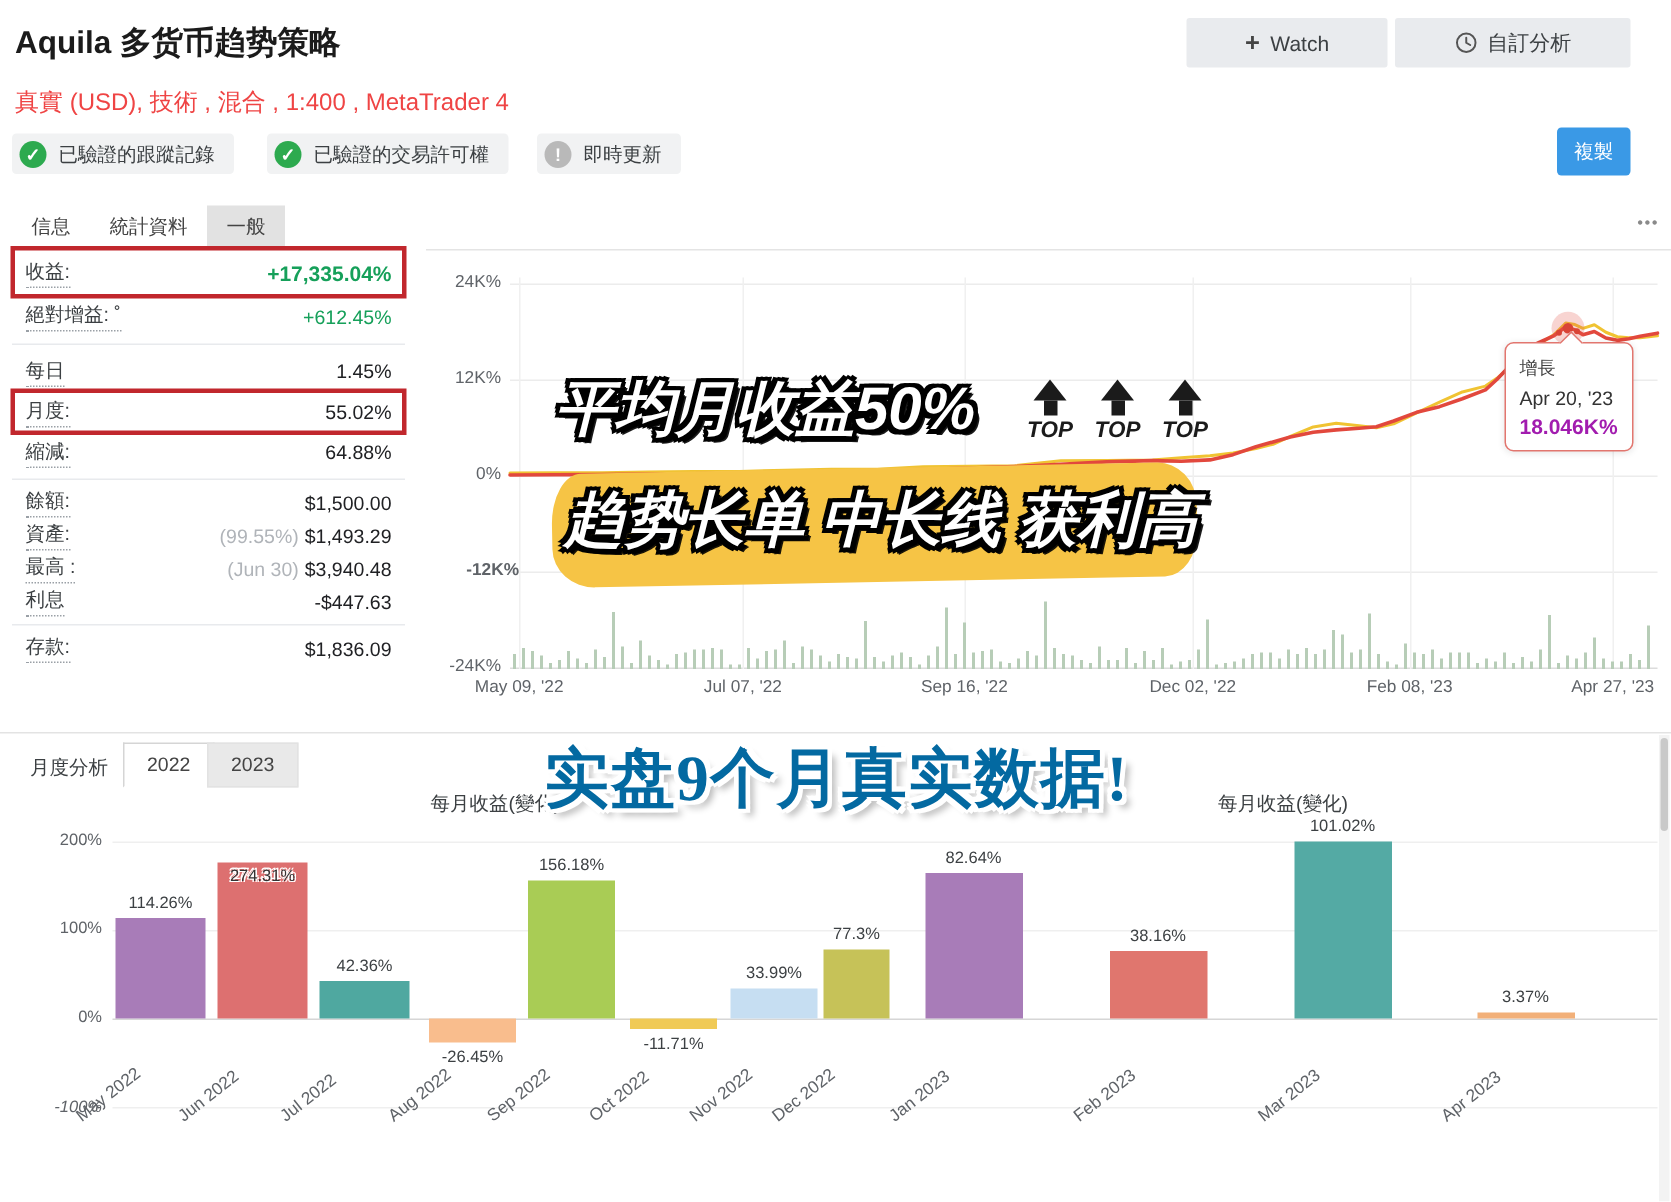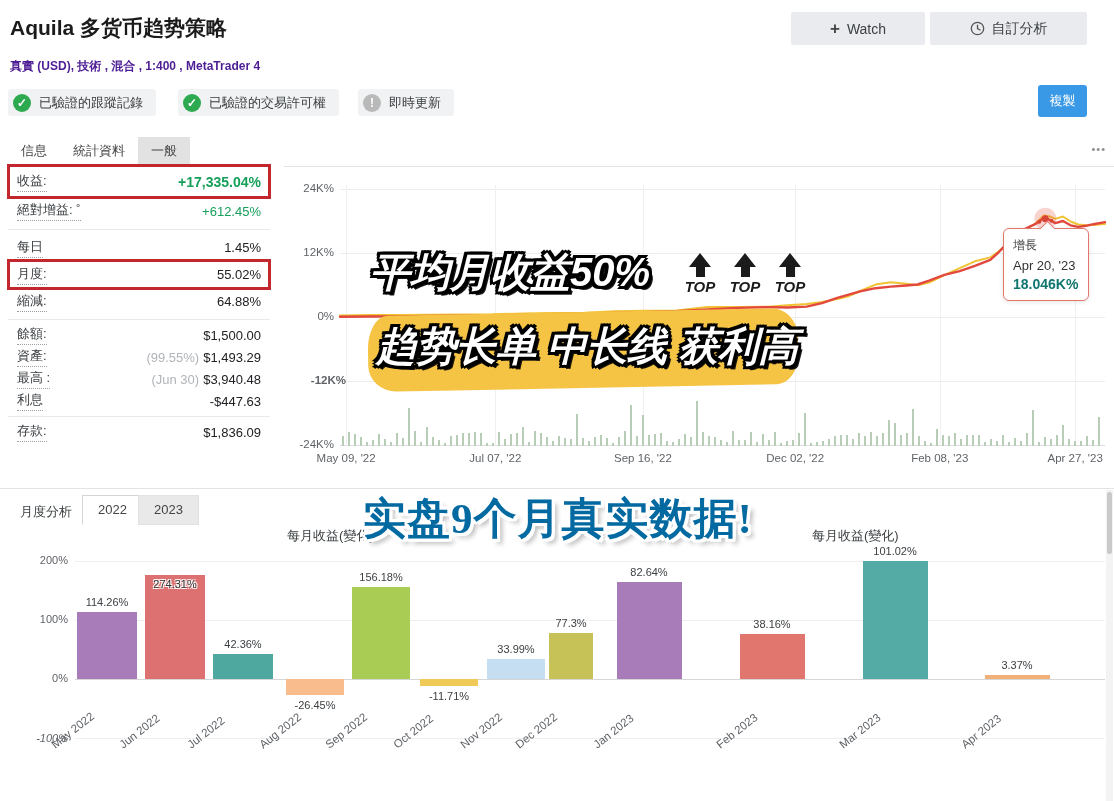--- a/index.html
+++ b/index.html
@@ -3,21 +3,21 @@
 <meta charset="utf-8">
 <style>
   * { margin:0; padding:0; box-sizing:border-box; }
   body { background:#fff; }
   #app { position:relative; width:1114px; height:801px; background:#fff;
          font-family:"Liberation Sans", sans-serif; overflow:hidden; color:#3c4043; }
   .abs { position:absolute; }
 
   
   .page-title { left:10px; top:14px; font-size:21px; font-weight:bold; color:#1b1b1b; }
-  .subtitle   { left:10px; top:58px; font-size:12px; color:#4c1d95;font-weight:bold; }
+  .subtitle   { left:10px; top:58px; font-size:16px; color:#ef4444; }
   .hbtn { display:flex; align-items:center; justify-content:center; gap:7px;
           background:#e9ebee; border:none; border-radius:2px; font-size:14px;
           color:#3c4043; cursor:pointer; font-family:inherit; }
   .plus-ic { font-size:17px; font-weight:bold; color:#444; line-height:1; }
   .copy-btn { left:1038px; top:85px; width:49px; height:32px; background:#3a99e6;
               color:#fff; font-size:13px; border:none; border-radius:3px; cursor:pointer; font-family:inherit; }
   .badge { position:absolute; top:89px; height:27px; background:#f1f2f3; border-radius:3px;
            display:flex; align-items:center; gap:8px; padding:0 13px 0 5px; font-size:13px; color:#3c4043; }
   .bicon { width:18px; height:18px; border-radius:50%; color:#fff; font-size:12px; line-height:18px;
            text-align:center; font-weight:bold; flex:0 0 18px; }
@@ -51,21 +51,21 @@
   .xlab  { position:absolute; width:92px; text-align:center; font-size:11.5px; color:#5f6368; }
   .vbar  { position:absolute; width:2px; background:#b7cdb7; }
   .tooltip { position:absolute; left:719px; top:91px; width:86px; background:#fff;
              border:1px solid #e2766f; border-radius:6px; padding:8px 9px;
              box-shadow:0 1px 5px rgba(0,0,0,.10); z-index:6; }
   .tooltip::before { content:""; position:absolute; top:-6px; left:38px; width:10px; height:10px;
              background:#fff; border-left:1px solid #e2766f; border-top:1px solid #e2766f;
              transform:rotate(45deg); }
   .tt-series { font-size:12px; color:#444; }
   .tt-date { font-size:13px; color:#333; margin:4px 0 3px; }
-  .tt-val { font-size:14px; font-weight:bold; color:#0f766e; }
+  .tt-val { font-size:14px; font-weight:bold; color:#a21caf; }
 
   .stroke-b { color:#fff;
     text-shadow:-3px -3px 0 #000,3px -3px 0 #000,-3px 3px 0 #000,3px 3px 0 #000,
                 -3px 0 0 #000,3px 0 0 #000,0 -3px 0 #000,0 3px 0 #000,4px 4px 0 rgba(0,0,0,.9); }
   .stroke-w { color:#0369a1;
     text-shadow:-3px -3px 0 #fff,3px -3px 0 #fff,-3px 3px 0 #fff,3px 3px 0 #fff,
                 -3px 0 0 #fff,3px 0 0 #fff,0 -3px 0 #fff,0 3px 0 #fff,5px 5px 5px rgba(0,0,0,.3); }
   .ov-head { left:86px; top:108px; font-size:40px; font-weight:900; font-style:italic;
              letter-spacing:0px; z-index:5; white-space:nowrap; }
   .top-unit { position:absolute; width:40px; text-align:center; z-index:5; }

